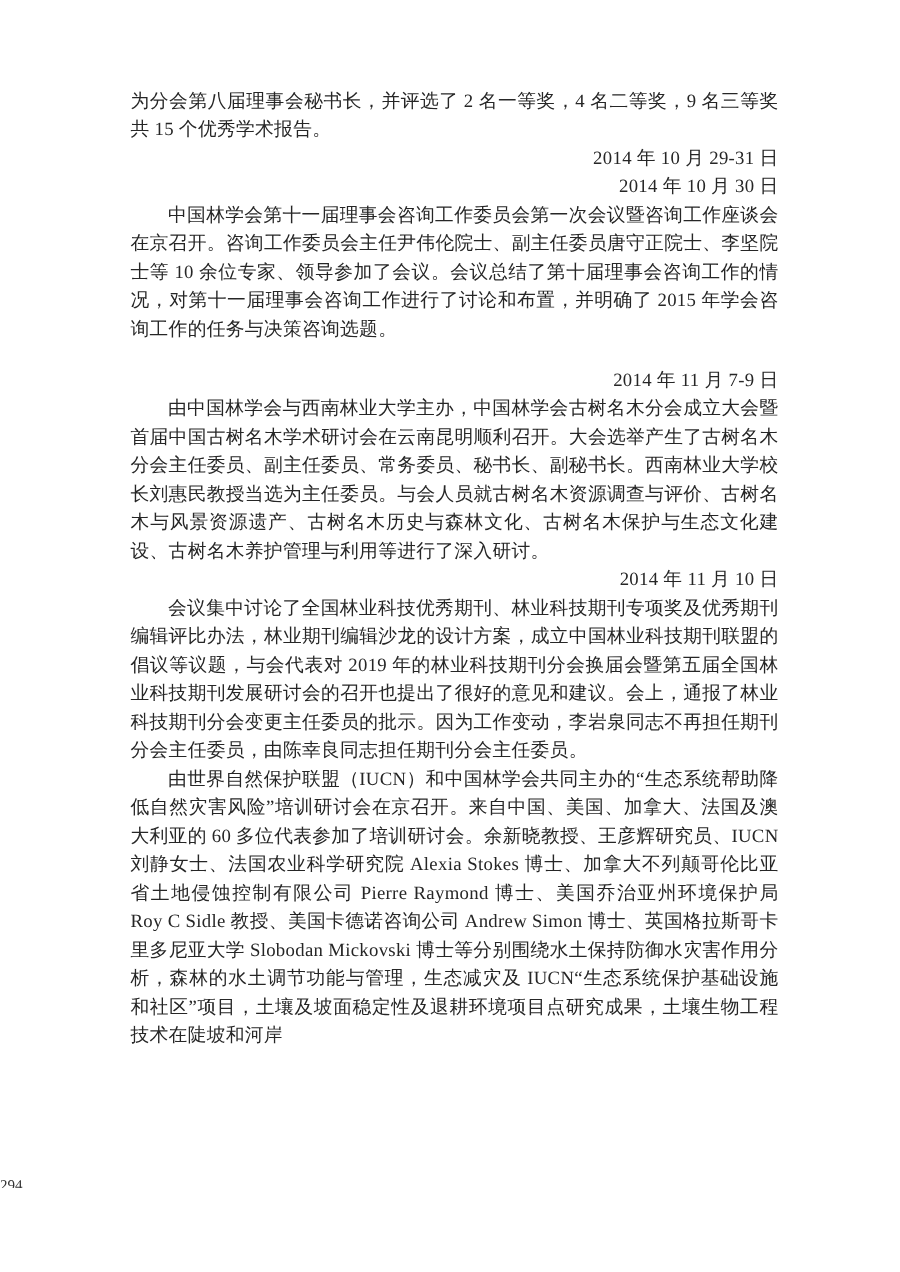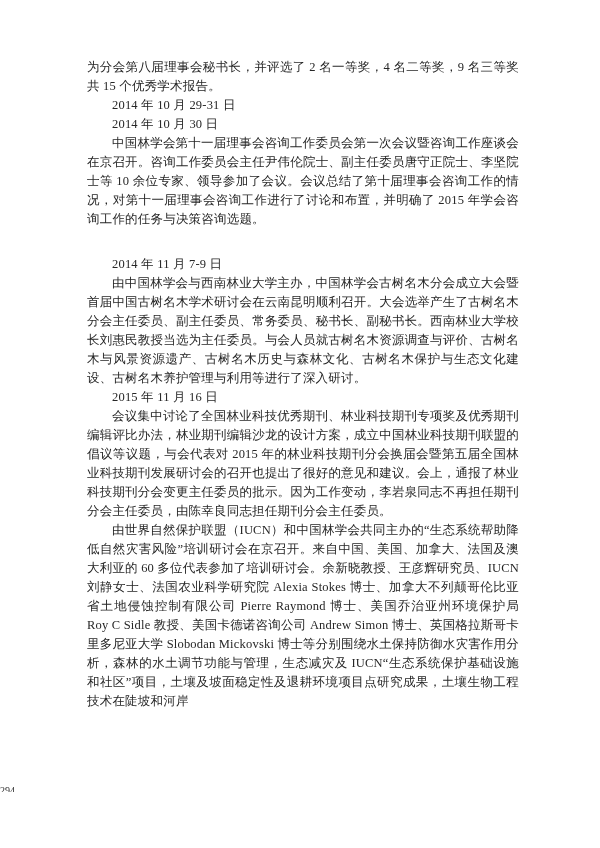--- a/index.html
+++ b/index.html
@@ -29,24 +29,24 @@
     padding: 0;
     text-align: justify;
     text-justify: inter-ideograph;
     text-indent: 2em;
     letter-spacing: 0.2px;
   }
   .para.continuation {
     text-indent: 0;
   }
   .para.date {
-    text-align: left;
+    text-align: right;
   }
   .para.gap-before {
-    margin-top: 26px;
+    margin-top: 15px;
   }
   .footer {
     position: absolute;
     left: 0;
     top: 784px;
     width: 600px;
     text-align: left;
     font-size: 10px;
     line-height: 14px;
     color: #333333;
@@ -57,20 +57,20 @@
 
 <div class="page">
   <div class="text-column">
 
   <p class="para continuation">为分会第八届理事会秘书长，并评选了 2 名一等奖，4 名二等奖，9 名三等奖共 15 个优秀学术报告。</p>
       <p class="para date">2014 年 10 月 29-31 日</p>
       <p class="para date">2014 年 10 月 30 日</p>
       <p class="para body">中国林学会第十一届理事会咨询工作委员会第一次会议暨咨询工作座谈会在京召开。咨询工作委员会主任尹伟伦院士、副主任委员唐守正院士、李坚院士等 10 余位专家、领导参加了会议。会议总结了第十届理事会咨询工作的情况，对第十一届理事会咨询工作进行了讨论和布置，并明确了 2015 年学会咨询工作的任务与决策咨询选题。</p>
       <p class="para date gap-before">2014 年 11 月 7-9 日</p>
       <p class="para body">由中国林学会与西南林业大学主办，中国林学会古树名木分会成立大会暨首届中国古树名木学术研讨会在云南昆明顺利召开。大会选举产生了古树名木分会主任委员、副主任委员、常务委员、秘书长、副秘书长。西南林业大学校长刘惠民教授当选为主任委员。与会人员就古树名木资源调查与评价、古树名木与风景资源遗产、古树名木历史与森林文化、古树名木保护与生态文化建设、古树名木养护管理与利用等进行了深入研讨。</p>
-      <p class="para date">2015 年 11 月 16 日</p>
-      <p class="para body">会议集中讨论了全国林业科技优秀期刊、林业科技期刊专项奖及优秀期刊编辑评比办法，林业期刊编辑沙龙的设计方案，成立中国林业科技期刊联盟的倡议等议题，与会代表对 2015 年的林业科技期刊分会换届会暨第五届全国林业科技期刊发展研讨会的召开也提出了很好的意见和建议。会上，通报了林业科技期刊分会变更主任委员的批示。因为工作变动，李岩泉同志不再担任期刊分会主任委员，由陈幸良同志担任期刊分会主任委员。</p>
+      <p class="para date">2014 年 11 月 10 日</p>
+      <p class="para body">会议集中讨论了全国林业科技优秀期刊、林业科技期刊专项奖及优秀期刊编辑评比办法，林业期刊编辑沙龙的设计方案，成立中国林业科技期刊联盟的倡议等议题，与会代表对 2019 年的林业科技期刊分会换届会暨第五届全国林业科技期刊发展研讨会的召开也提出了很好的意见和建议。会上，通报了林业科技期刊分会变更主任委员的批示。因为工作变动，李岩泉同志不再担任期刊分会主任委员，由陈幸良同志担任期刊分会主任委员。</p>
       <p class="para body">由世界自然保护联盟（IUCN）和中国林学会共同主办的“生态系统帮助降低自然灾害风险”培训研讨会在京召开。来自中国、美国、加拿大、法国及澳大利亚的 60 多位代表参加了培训研讨会。余新晓教授、王彦辉研究员、IUCN 刘静女士、法国农业科学研究院 Alexia Stokes 博士、加拿大不列颠哥伦比亚省土地侵蚀控制有限公司 Pierre Raymond 博士、美国乔治亚州环境保护局 Roy C Sidle 教授、美国卡德诺咨询公司 Andrew Simon 博士、英国格拉斯哥卡里多尼亚大学 Slobodan Mickovski 博士等分别围绕水土保持防御水灾害作用分析，森林的水土调节功能与管理，生态减灾及 IUCN“生态系统保护基础设施和社区”项目，土壤及坡面稳定性及退耕环境项目点研究成果，土壤生物工程技术在陡坡和河岸</p>
     </div>
   <div class="footer">
     <span>294</span>
   </div>
 </div>
 
 </body></html>

